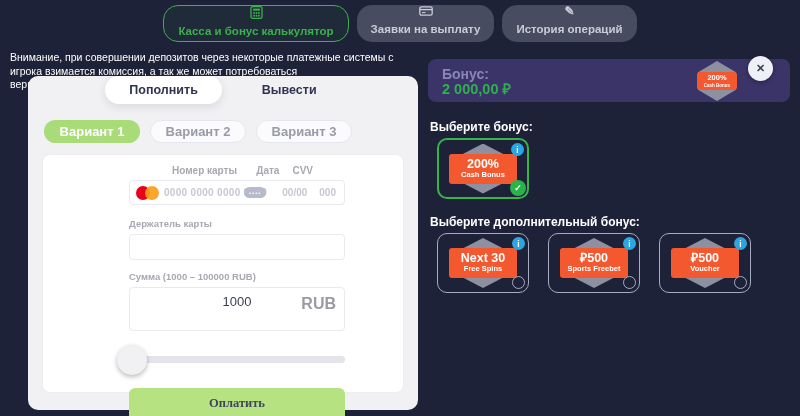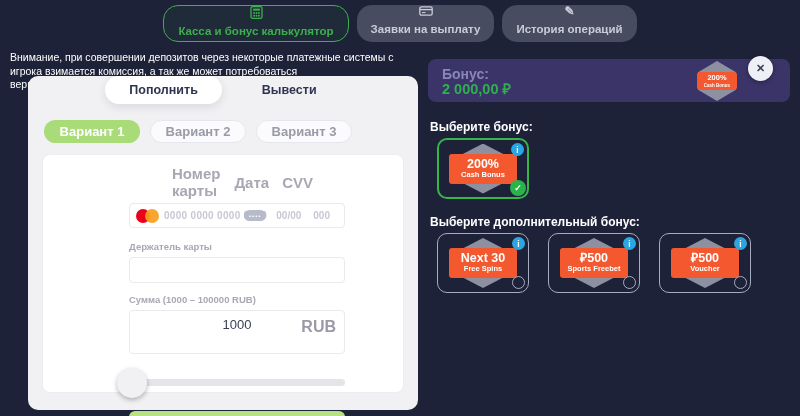--- a/index.html
+++ b/index.html
@@ -34,40 +34,40 @@
   .variant {
     width: 96px; height: 23px; border-radius: 14px; display: flex; align-items: center; justify-content: center;
     font-size: 13px; font-weight: bold; cursor: pointer; text-align: right;
   }
   .variant.active { background: #a9db78; color: #ffffff; }
   .variant:not(.active) { background: #fbfbfd; border: 1px solid #e6e6ee; color: #9b9ba8; }
 
   .form-panel { margin: 11px 14px 0; height: 239px; background: #ffffff; border: 1px solid #ececf2; border-radius: 8px; }
   .form-content { width: 216px; margin: 10px 0 0 86px; }
 
-  .label-row { display: flex; align-items: center; font-size: 15px; color: #a8a8b4; font-weight: bold; padding-left: 43px; }
+  .label-row { display: flex; align-items: center; font-size: 10px; color: #a8a8b4; font-weight: bold; padding-left: 43px; }
   .l-num { flex: 1; }
   .l-cvv { margin-left: 13px; margin-right: 32px; }
 
   .card-row {
     position: relative; margin-top: 4px; height: 25px; border: 1px solid #e9e9f0; border-radius: 4px;
     display: flex; align-items: center; padding: 0 6px; gap: 5px;
     font-size: 10px; color: #c8c8d4; font-weight: bold; cursor: text;
   }
   .mc { position: relative; width: 23px; height: 14px; flex: none; }
   .mc i { position: absolute; width: 14px; height: 14px; border-radius: 50%; top: 0; }
   .mc .c-red { left: 0; background: #eb001b; }
   .mc .c-org { left: 9px; background: #f79e1b; opacity: .92; }
   .card-num { flex: 1; letter-spacing: .3px; white-space: nowrap; overflow: hidden; }
   .dots-pill {
     position: absolute; left: 114px; top: 6px; background: #b6bac9; border-radius: 8px;
     padding: 3px 5px 2px; font-size: 6px; color: #ffffff; letter-spacing: 1px; line-height: 1;
   }
   .card-date { margin-right: 7px; }
-  .card-cvv { margin-right: 8px; }
+  .card-cvv { margin-right: 2px; }
 
   .fld-label { margin-top: 13px; font-size: 9.5px; color: #a8a8b4; font-weight: bold; }
   .fld-label.tight { margin-top: 11px; }
   .input-box { margin-top: 5px; height: 26px; width: 100%; border: 1px solid #e9e9f0; border-radius: 4px; background: #fff; outline: none; font-family: inherit; }
   .amount { position: relative; margin-top: 5px; height: 44px; border: 1px solid #e9e9f0; border-radius: 4px; cursor: text; }
   .amount-val { position: absolute; left: 0; right: 0; top: 6px; text-align: center; font-size: 13px; color: #3a3f52; }
   .amount-cur { position: absolute; right: 8px; top: 7px; font-size: 16px; color: #9a9aa6; font-weight: bold; }
 
   .slider { position: relative; margin-top: 14px; height: 30px; }
   .slider-track { position: absolute; top: 11px; left: 0; right: 0; height: 7px; background: #e4e4e9; border-radius: 4px; cursor: pointer; }

